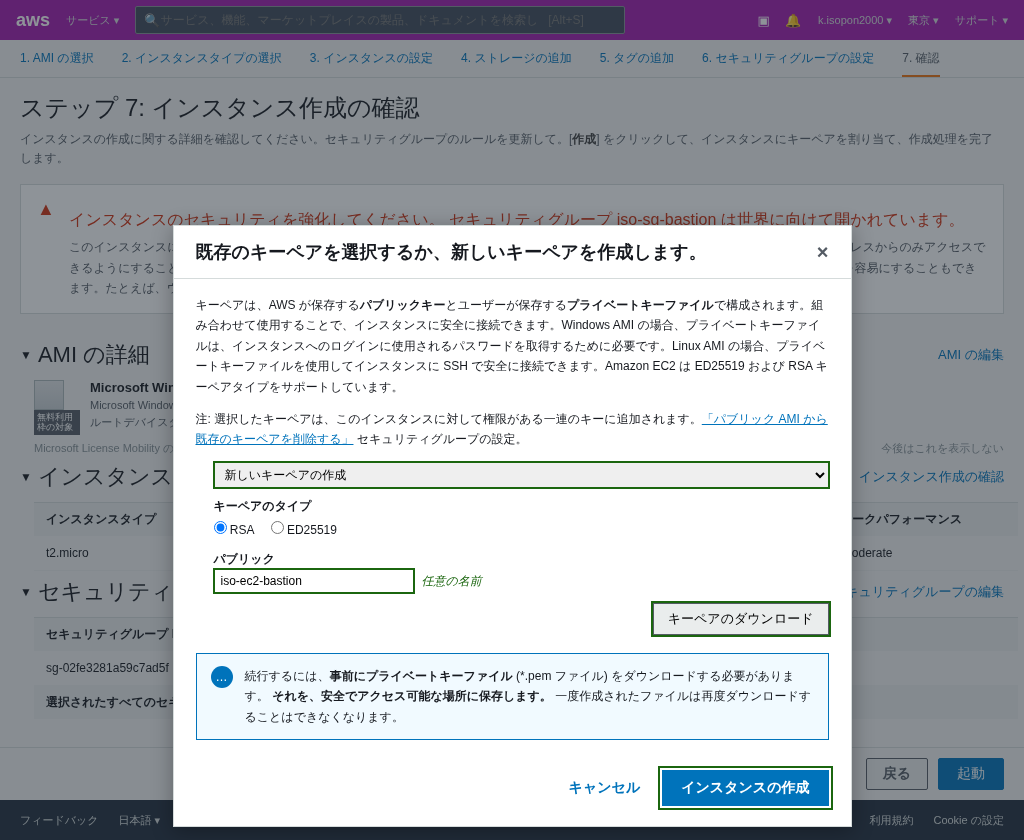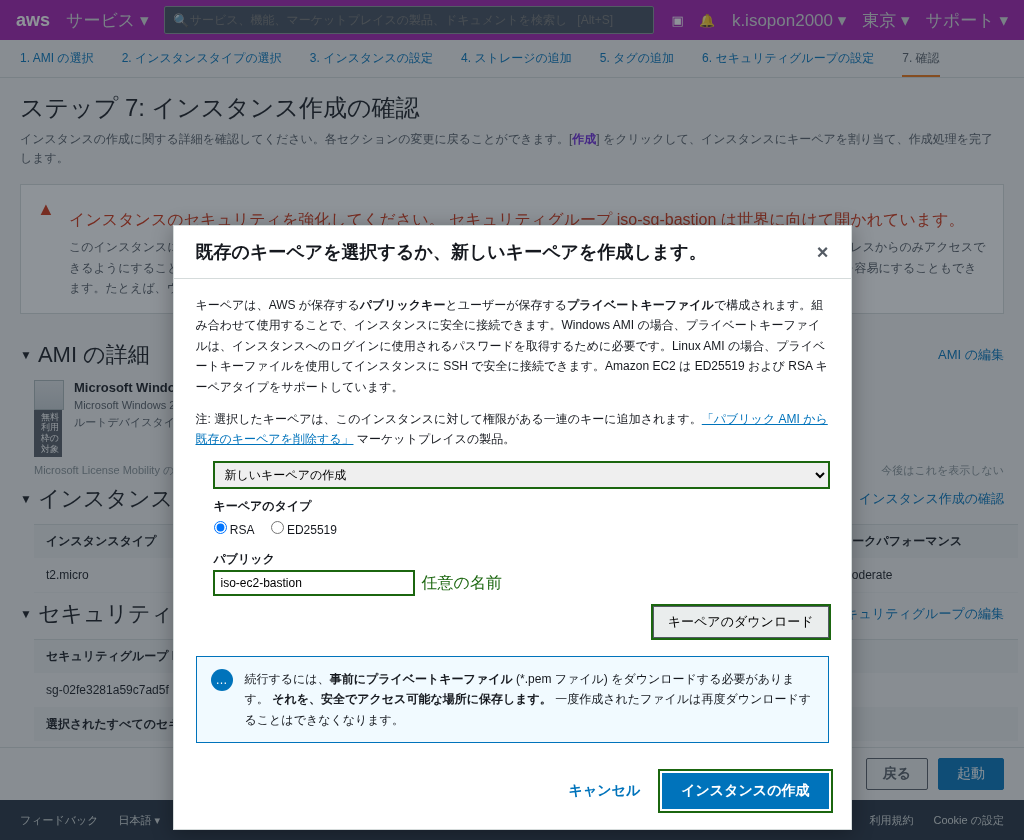--- a/index.html
+++ b/index.html
@@ -1,45 +1,45 @@
 <!DOCTYPE html>
 <html><head>
 <meta charset="utf-8">
 <style>
 * { box-sizing: border-box; margin: 0; padding: 0; font-family: "Amazon Ember", Arial, sans-serif; }
 body { background: #f2f3f3; width: 1024px; height: 840px; overflow: hidden; position: relative; font-size: 13px; color: #16191f; }
 .topnav { background: #a21caf; height: 40px; display: flex; align-items: center; padding: 6px 16px; color: #fff; gap: 16px; }
 .aws-logo { font-weight: bold; color: #fff; font-size: 18px; }
-.nav-item { color: #d5dbdb; font-size: 17px; cursor: pointer; display: flex; align-items: center; gap: 4px; text-align: right; }
+.nav-item { color: #d5dbdb; font-size: 11px; cursor: pointer; display: flex; align-items: center; gap: 4px; text-align: right; }
 .searchbox { flex: 1 1 auto; max-width: 490px; display: flex; align-items: center; background: #414b5a; border: 1px solid #879196; border-radius: 2px; height: 28px; padding: 0 8px; color: #d5dbdb; }
 .searchbox input { flex: 1; background: transparent; border: none; color: #d5dbdb; font-size: 12px; outline: none; }
 .nav-right { margin-left: auto; display: flex; align-items: center; gap: 16px; }
 
 .tabs { display: flex; gap: 28px; padding: 10px 20px 0; border-bottom: 1px solid #d5dbdb; background: #f2f3f3; }
 .tab { color: #0073bb; font-size: 12px; padding-bottom: 8px; cursor: pointer; text-align: center; }
 .tab.active { color: #545b64; border-bottom: 2px solid #ec7211; }
 
 .main { padding: 14px 20px 0; }
 h1 { font-size: 24px; font-weight: 400; color: #16191f; margin-bottom: 6px; }
 .subtitle { font-size: 12px; color: #545b64; margin-bottom: 16px; line-height: 1.6; }
-.subtitle b { color: #6d28d9; }
+.subtitle b { color: #404040; }
 
 .warnbox { border: 1px solid #d5dbdb; background: #fff; padding: 14px 16px; margin-bottom: 26px; display: flex; gap: 14px; }
 .warn-ico { color: #d13212; font-size: 18px; width: 18px; flex: none; }
 .warnbox .wtitle { color: #d13212; font-size: 16px; margin-bottom: 6px; margin-top: 11px; }
 .warnbox .wbody { font-size: 12px; color: #545b64; line-height: 1.7; }
 
 .sect-head { display: flex; align-items: center; margin: 6px 0 10px; }
 .sect-head .caret { font-size: 12px; margin-right: 6px; color: #16191f; }
 .sect-head h3 { font-size: 22px; font-weight: 400; color: #16191f; }
 .sect-head .link { margin-left: auto; color: #0073bb; font-size: 13px; cursor: pointer; }
 
 .ami-row { display: flex; gap: 10px; align-items: flex-start; margin-left: 14px; }
 .ami-logo { width: 30px; height: 30px; background: linear-gradient(#e1e4e6,#c9d0d4); border: 1px solid #aab7b8; }
-.ami-free { font-size: 9px; color: #fff; background: #545b64; padding: 2px 3px; text-align: right; line-height: 1.2; width: 28px; }
+.ami-free { font-size: 9px; color: #fff; background: #545b64; padding: 2px 3px; text-align: left; line-height: 1.2; width: 46px; }
 .ami-title { font-size: 13px; font-weight: bold; }
 .ami-sub { font-size: 11px; color: #545b64; margin-top: 4px; }
 .ami-note { font-size: 11px; color: #879196; margin: 6px 0 0 14px; }
 
 table.grid { width: 100%; border-collapse: collapse; margin-left: 14px; }
 table.grid th { background: #eaeded; font-size: 12px; font-weight: bold; text-align: left; padding: 8px 12px; border-top: 1px solid #d5dbdb; }
 table.grid td { font-size: 12px; padding: 10px 12px; border-bottom: 1px solid #eaeded; }
 
 .footerbar { position: absolute; bottom: 40px; left: 0; right: 0; padding: 10px 20px; display: flex; justify-content: flex-end; gap: 10px; align-items: center; border-top: 1px solid #d5dbdb; background: #f2f3f3; }
 .btn-link { color: #0073bb; background: none; border: none; font-size: 14px; font-weight: bold; cursor: pointer; padding: 6px 14px; }
@@ -56,21 +56,21 @@
 .modal-bd { padding: 16px 22px; font-size: 12px; color: #16191f; line-height: 1.7; }
 .modal-bd a { color: #0073bb; }
 .modal-bd b { font-weight: bold; }
 .field { margin-top: 12px; }
 .field select, .field input[type=text] { width: 100%; padding: 4px 6px; font-size: 12px; border: 1px solid #aab7b8; }
 .green-border { outline: 2px solid #1b660f; outline-offset: -1px; }
 .field-label { font-size: 12px; font-weight: bold; margin-top: 8px; }
 .radio-row { font-size: 12px; display: flex; gap: 16px; margin: 4px 0 2px; align-items: center; }
 .kp-row { display: flex; align-items: center; gap: 8px; }
 .kp-row input { flex: 0 0 200px; }
-.arbit { color: #1b660f; font-size: 16px; }
+.arbit { color: #1b660f; font-size: 12px; font-style: italic; }
 .dl-row { display: flex; justify-content: flex-end; margin-top: 10px; }
 .dl-btn { font-size: 13px; padding: 6px 14px; border: 1px solid #545b64; background: #eaeded; cursor: pointer; outline: 2px solid #1b660f; }
 .infobox { margin-top: 18px; border: 1px solid #0073bb; background: #f1faff; padding: 12px 14px; display: flex; gap: 12px; font-size: 12px; line-height: 1.7; }
 .infobox .bubble { width: 22px; height: 22px; border-radius: 50%; background: #0073bb; color: #fff; display: flex; align-items: center; justify-content: center; font-size: 12px; flex: none; }
 .modal-ft { padding: 14px 22px 20px; display: flex; justify-content: flex-end; gap: 10px; }
 .modal-ft .cancel { color: #0073bb; background: none; border: none; font-size: 14px; font-weight: bold; cursor: pointer; padding: 6px 12px; }
 .modal-ft .launch { background: #0073bb; border: 1px solid #0073bb; color: #fff; font-size: 14px; font-weight: bold; padding: 8px 18px; cursor: pointer; outline: 2px solid #1b660f; outline-offset: 2px; }
 </style>
 </head>
 <body>
@@ -97,21 +97,21 @@
   <div class="tab">3. インスタンスの設定</div>
   <div class="tab">4. ストレージの追加</div>
   <div class="tab">5. タグの追加</div>
   <div class="tab">6. セキュリティグループの設定</div>
   <div class="tab active">7. 確認</div>
 </div>
 
 <div class="main">
   <h1>ステップ 7: インスタンス作成の確認</h1>
   <div class="subtitle">
-    <span>インスタンスの作成に関する詳細を確認してください。各セクションの変更に戻ることができます。[</span><b>作成</b><span>] をクリックして、インスタンスにキーペアを割り当て、作成処理を完了します。</span>
+    <span>インスタンスの作成に関する詳細を確認してください。セキュリティグループのルールを更新して。[</span><b>作成</b><span>] をクリックして、インスタンスにキーペアを割り当て、作成処理を完了します。</span>
   </div>
 
   <div class="warnbox">
     <div class="warn-ico">▲</div>
     <div>
       <div class="wtitle">インスタンスのセキュリティを強化してください。 セキュリティグループ iso-sg-bastion は世界に向けて開かれています。</div>
       <div class="wbody">このインスタンスには、どの IP アドレスからもアクセスできる可能性があります。セキュリティグループのルールを更新して、既知の IP アドレスからのみアクセスできるようにすることをお勧めします。
 また、セキュリティグループで追加ポートを開き、実行中のアプリケーションやサービスへのアクセスを容易にすることもできます。たとえば、ウェブサーバー用に HTTP (80) を開きます。</div>
     </div>
   </div>
@@ -195,21 +195,21 @@
   <div class="modal">
     <div class="modal-hd">
       <h2>既存のキーペアを選択するか、新しいキーペアを作成します。</h2>
       <div class="x">×</div>
     </div>
     <div class="modal-bd">
       <p>
         <span>キーペアは、AWS が保存する</span><b>パブリックキー</b><span>とユーザーが保存する</span><b>プライベートキーファイル</b><span>で構成されます。組み合わせて使用することで、インスタンスに安全に接続できます。Windows AMI の場合、プライベートキーファイルは、インスタンスへのログインに使用されるパスワードを取得するために必要です。Linux AMI の場合、プライベートキーファイルを使用してインスタンスに SSH で安全に接続できます。Amazon EC2 は ED25519 および RSA キーペアタイプをサポートしています。</span>
       </p>
       <p style="margin-top:12px">
-        <span>注: 選択したキーペアは、このインスタンスに対して権限がある一連のキーに追加されます。</span><a href="#">「パブリック AMI から既存のキーペアを削除する」</a><span> マーケットプレイスの製品。</span>
+        <span>注: 選択したキーペアは、このインスタンスに対して権限がある一連のキーに追加されます。</span><a href="#">「パブリック AMI から既存のキーペアを削除する」</a><span> セキュリティグループの設定。</span>
       </p>
 
       <div class="field" style="margin-left:18px">
         <select class="green-border">
           <option>新しいキーペアの作成</option>
         </select>
         <div class="field-label">キーペアのタイプ</div>
         <div class="radio-row">
           <label><input type="radio" checked="" style=""> <span>RSA</span></label>
           <label><input type="radio" style=""> <span>ED25519</span></label>

